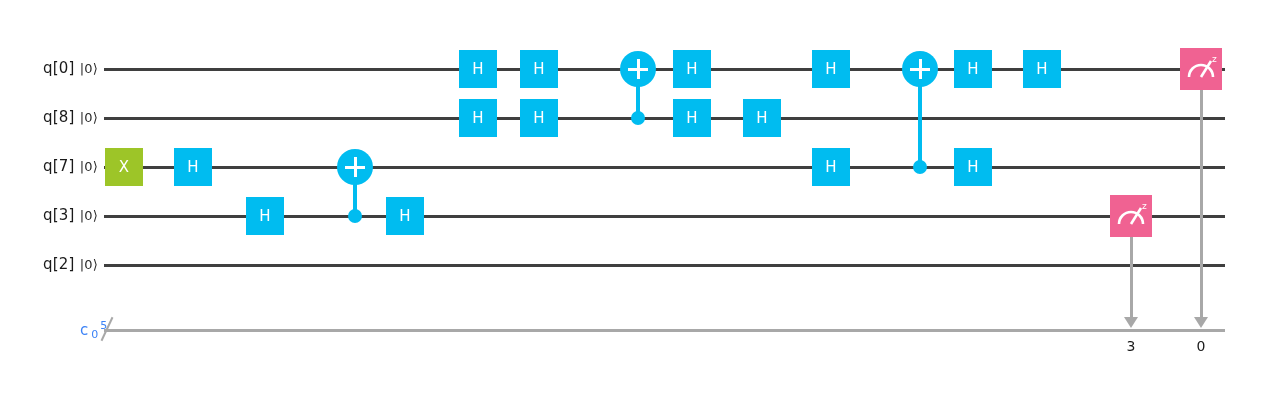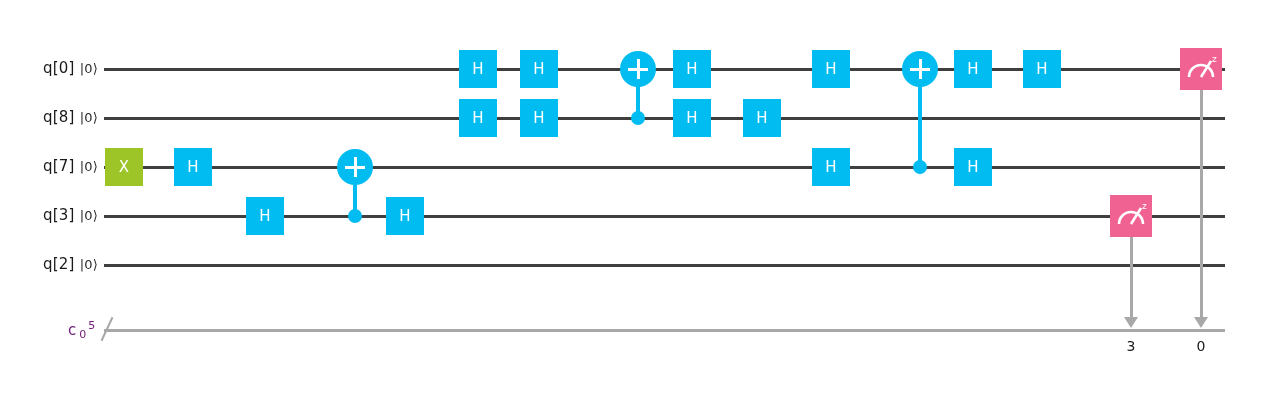--- a/index.html
+++ b/index.html
@@ -43,22 +43,23 @@
     letter-spacing: 0.2px;
   }
   .ket {
     font-size: 13px;
     color: #2a2a2a;
     margin-left: 5px;
   }
   .clabel {
     position: absolute;
     font-size: 15px;
-    color: #701a75;
+    color: #3b82f6;
     white-space: nowrap;
+    margin-left: 12px;
   }
   .clabel .csub {
     font-size: 11px;
     vertical-align: -3px;
     margin-left: 3px;
   }
   .clabel .csup {
     font-size: 11px;
     vertical-align: 6px;
     margin-left: 2px;

